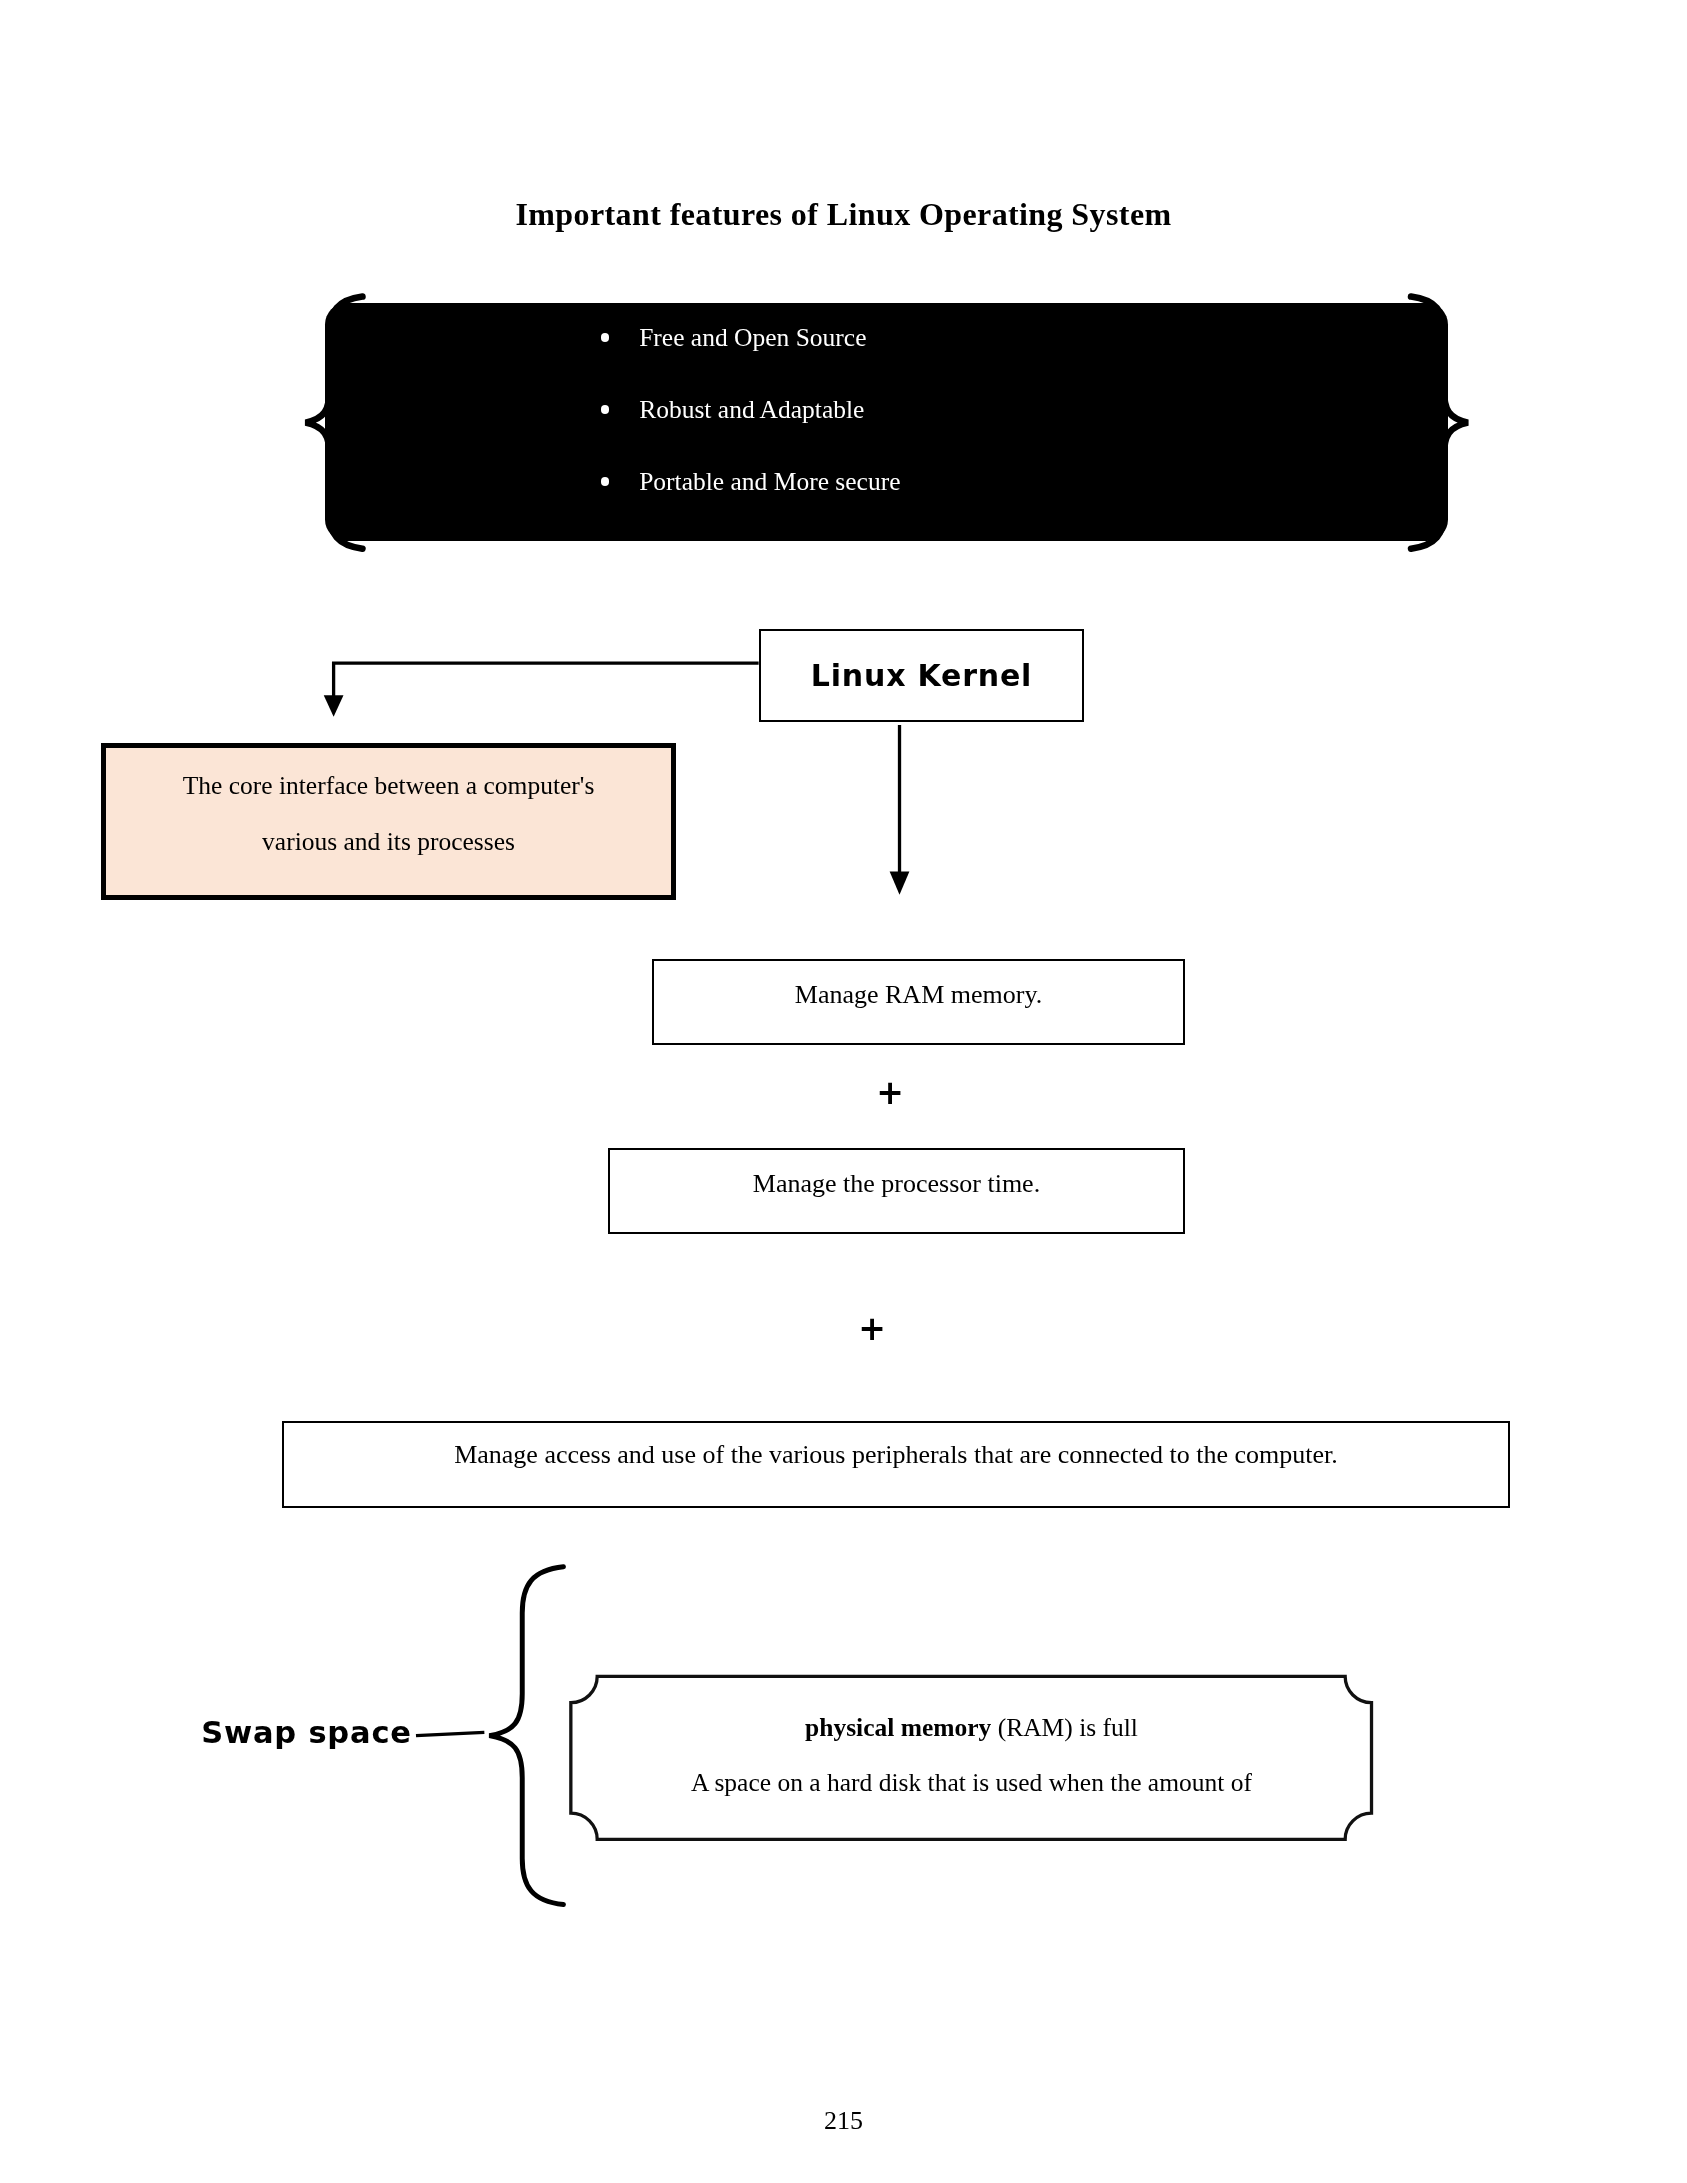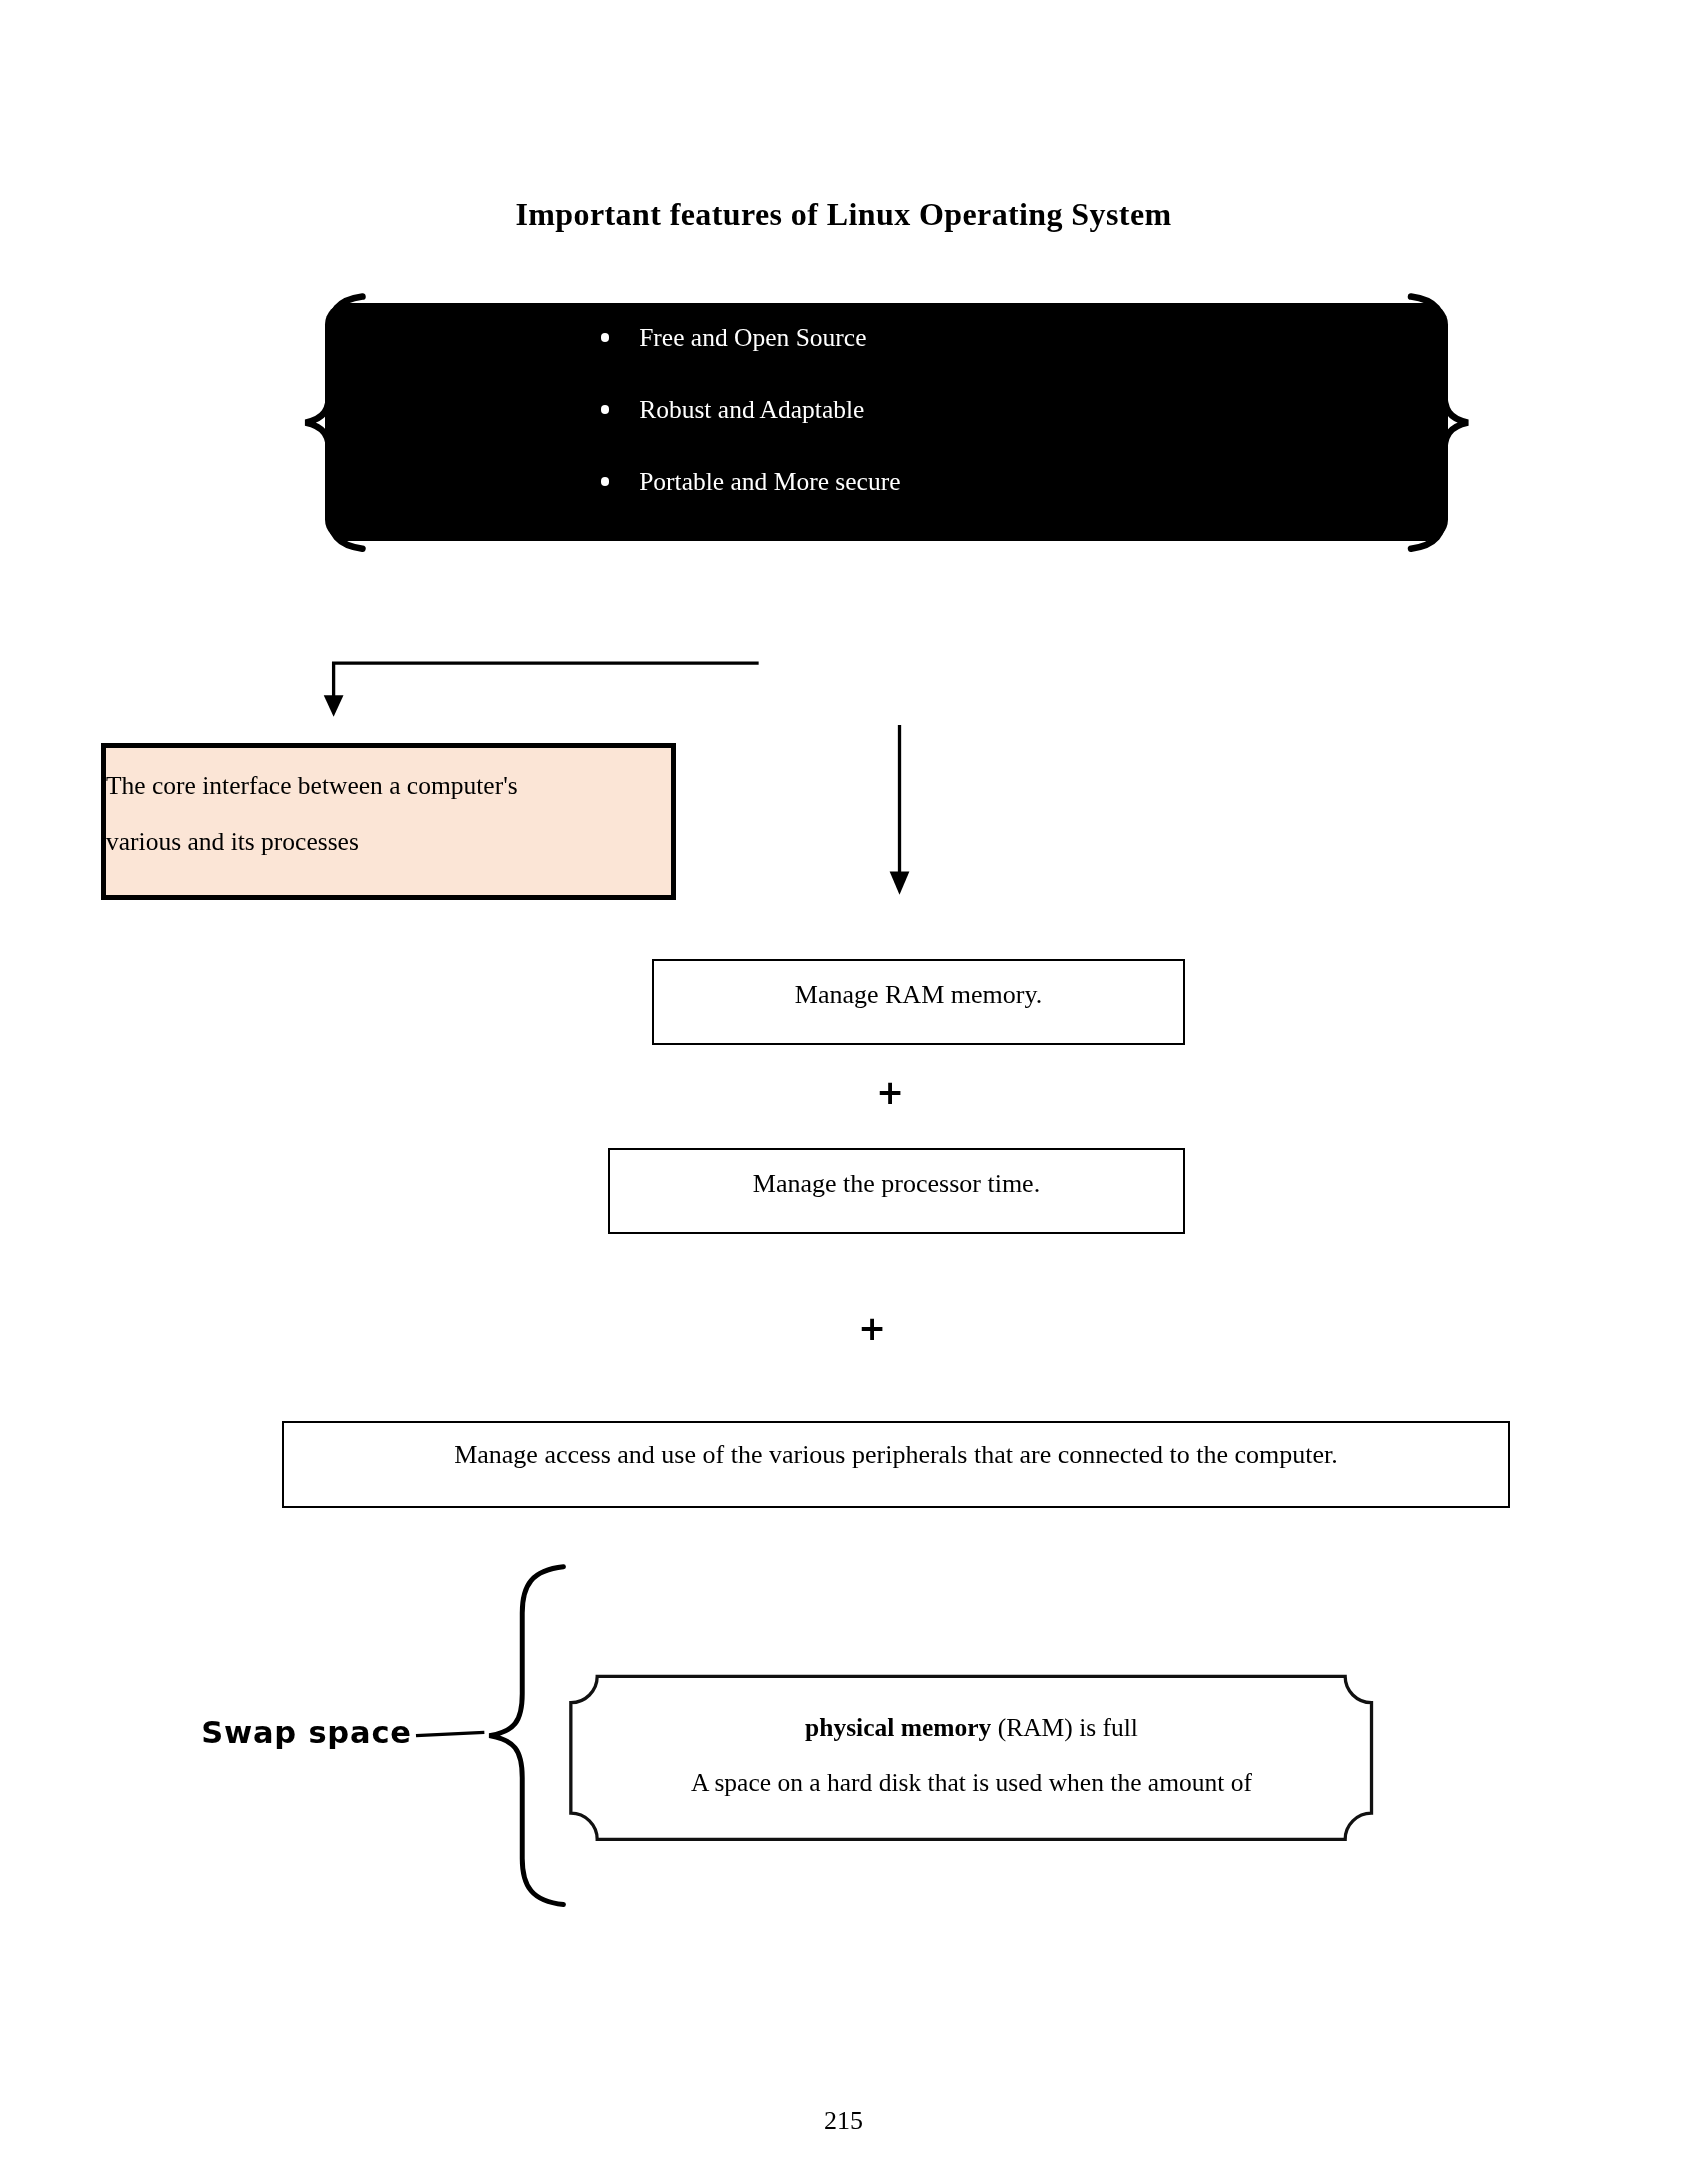--- a/index.html
+++ b/index.html
@@ -42,21 +42,21 @@
     box-sizing:border-box;
     display:flex;align-items:center;justify-content:center;
     font-family:"DejaVu Sans","Liberation Sans",sans-serif;
     font-weight:700;font-size:30px;letter-spacing:0.8px;
   }
   
   .kernel-def{
     left:101px;top:743px;width:575px;height:157px;
     background:#FBE5D6;border:5.8px solid #000;
     box-sizing:border-box;
-    font-size:25.5px;
+    text-align:center;font-size:25.5px;
     padding-top:21.4px;
   }
   .kernel-def .line{height:33px;line-height:33px;}
   .kernel-def .line + .line{margin-top:23px;}
   
   .fn-box{
     border:2.5px solid #000;background:#fff;
     box-sizing:border-box;
     display:flex;align-items:center;justify-content:center;
     font-size:26px;text-align:center;
@@ -133,20 +133,21 @@
     <div class="bullet-row">
       <span class="bullet-dot"></span>
       <span>Robust and Adaptable</span>
     </div>
     <div class="bullet-row">
       <span class="bullet-dot"></span>
       <span>Portable and More secure</span>
     </div>
   </div>
 
+  <div class="abs kernel-box">Linux Kernel</div>
 
   <div class="abs kernel-def">
     <div class="line">The core interface between a computer's</div>
     <div class="line">various and its processes</div>
   </div>
 
   <div class="abs fn-box ram-box">Manage RAM memory.</div>
   <div class="abs plus plus1">+</div>
   <div class="abs fn-box cpu-box">Manage the processor time.</div>
   <div class="abs plus plus2">+</div>

